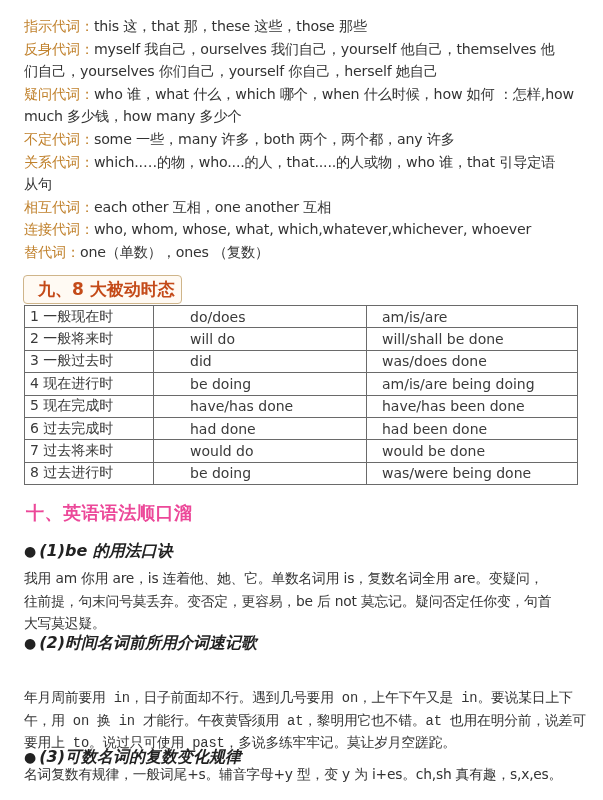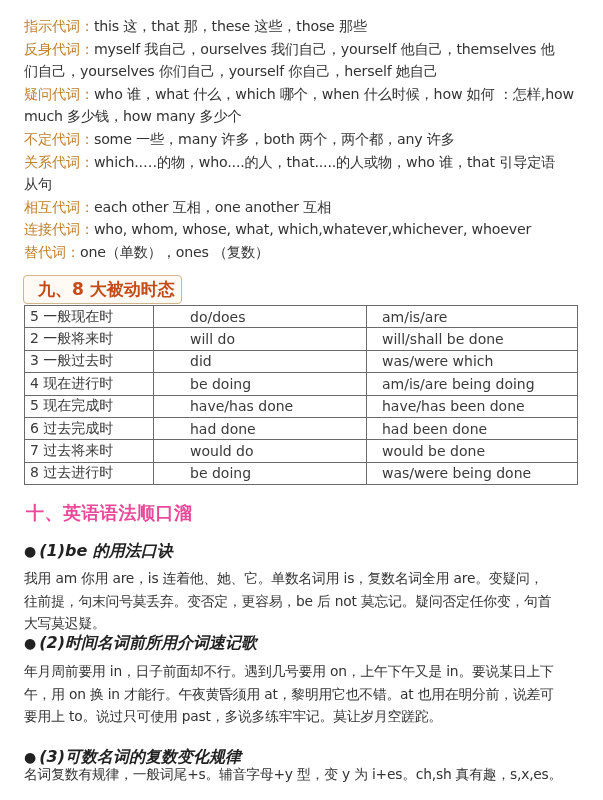--- a/index.html
+++ b/index.html
@@ -73,33 +73,33 @@
   <div class="line"><span class="lbl">相互代词：</span><span>each other 互相，one another 互相</span></div>
   <div class="line"><span class="lbl">连接代词：</span><span>who, whom, whose, what, which,whatever,whichever, whoever</span></div>
   <div class="line"><span class="lbl">替代词：</span><span>one（单数），ones （复数）</span></div>
 </div>
 
 <div class="h9">九、8 大被动时态</div>
 
 <table class="tense">
   <tbody>
     <tr>
-        <td class="c1">5 一般现在时</td>
+        <td class="c1">1 一般现在时</td>
         <td class="c2">do/does</td>
         <td class="c3">am/is/are</td>
       </tr>
     <tr>
         <td class="c1">2 一般将来时</td>
         <td class="c2">will do</td>
         <td class="c3">will/shall be done</td>
       </tr>
     <tr>
         <td class="c1">3 一般过去时</td>
         <td class="c2">did</td>
-        <td class="c3">was/were which</td>
+        <td class="c3">was/does done</td>
       </tr>
     <tr>
         <td class="c1">4 现在进行时</td>
         <td class="c2">be doing</td>
         <td class="c3">am/is/are being doing</td>
       </tr>
     <tr>
         <td class="c1">5 现在完成时</td>
         <td class="c2">have/has done</td>
         <td class="c3">have/has been done</td>
@@ -129,21 +129,21 @@
 </div>
 <div class="para" style="top:567px;">
   <div class="line">我用 am 你用 are，is 连着他、她、它。单数名词用 is，复数名词全用 are。变疑问，</div>
   <div class="line">往前提，句末问号莫丢弃。变否定，更容易，be 后 not 莫忘记。疑问否定任你变，句首</div>
   <div class="line">大写莫迟疑。</div>
 </div>
 
 <div class="bullet-h" style="top:633px;">
   <span class="dot">●</span><span>(2)时间名词前所用介词速记歌</span>
 </div>
-<div class="para" style="top:660px;">
+<div class="para" style="top:688px;font-family:Liberation Mono, monospace;">
   <div class="line">年月周前要用 in，日子前面却不行。遇到几号要用 on，上午下午又是 in。要说某日上下</div>
   <div class="line">午，用 on 换 in 才能行。午夜黄昏须用 at，黎明用它也不错。at 也用在明分前，说差可</div>
   <div class="line">要用上 to。说过只可使用 past，多说多练牢牢记。莫让岁月空蹉跎。</div>
 </div>
 
 <div class="bullet-h" style="top:736px;margin-top:11px;">
   <span class="dot">●</span><span>(3)可数名词的复数变化规律</span>
 </div>
 <div class="para" style="top:763px;">
   <div class="line">名词复数有规律，一般词尾+s。辅音字母+y 型，变 y 为 i+es。ch,sh 真有趣，s,x,es。</div>

